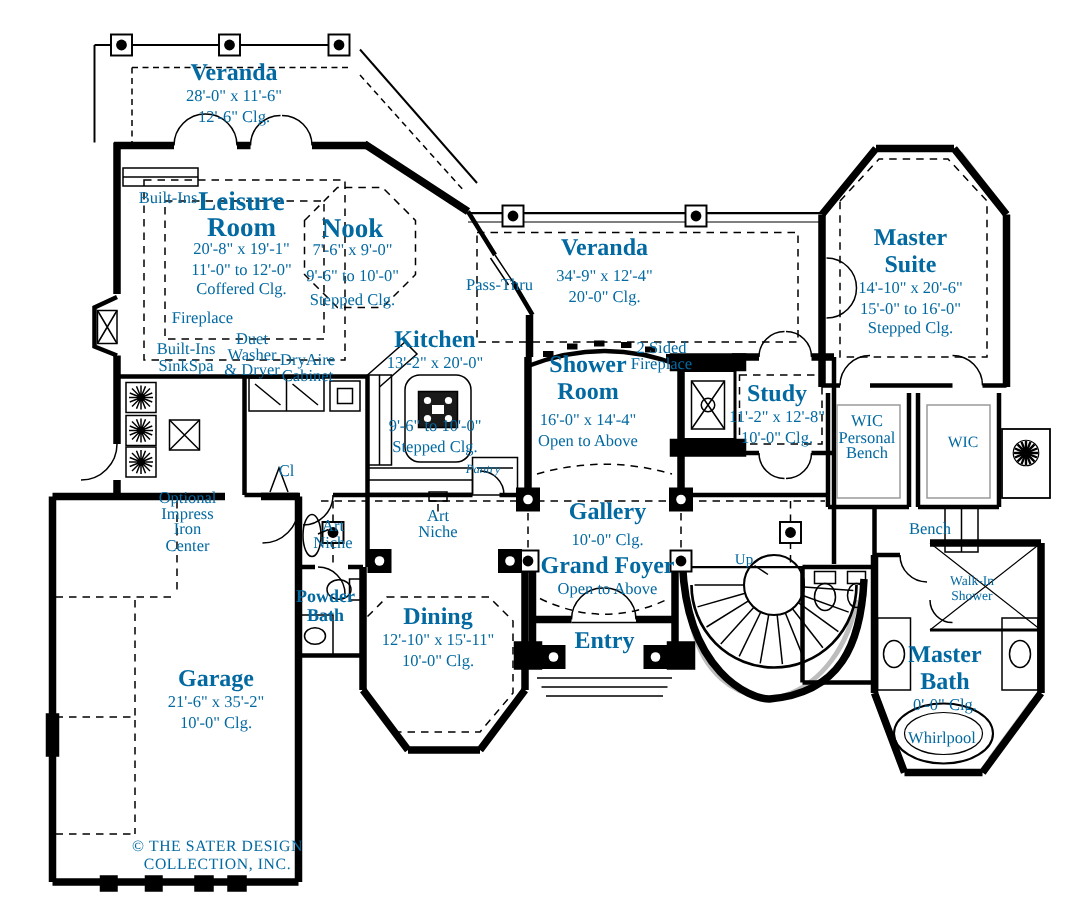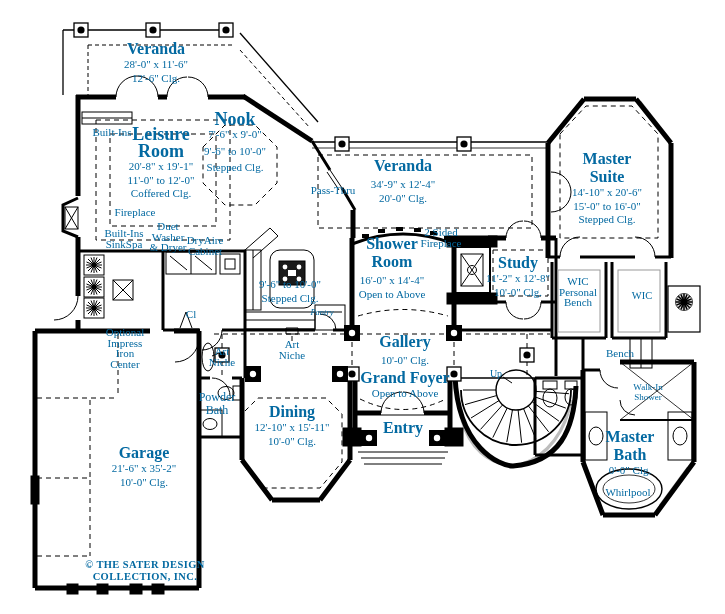--- a/index.html
+++ b/index.html
@@ -7,22 +7,22 @@
          font-family:"Liberation Serif", serif;color:#0369a1;}
   svg{position:absolute;left:0;top:0;}
   .lbl{position:absolute;transform:translateX(-50%);text-align:center;white-space:nowrap;z-index:5;}
   .t  {font-weight:bold;font-size:18px;line-height:17px;}
   .t2 {font-weight:bold;font-size:16px;line-height:18px;}
   .d  {font-size:11px;line-height:13.5px;}
   .dm {font-size:11px;line-height:13.5px;margin-top:3px;}
   .s  {font-size:11px;line-height:10.5px;}
   .s8 {font-size:8.5px;line-height:9.5px;font-style:italic;}
   .w  {font-size:10.5px;line-height:11px;}
-  .pb {font-weight:normal;font-size:12px;line-height:13px;}
-  .copy{font-weight:bold;font-size:10.5px;line-height:12px;letter-spacing:.4px;}
+  .pb {font-weight:bold;font-size:12px;line-height:13px;}
+  .copy{font-weight:normal;font-size:10.5px;line-height:12px;letter-spacing:.4px;}
 </style>
 </head>
 <body>
 
 <div class="stage">
 
 <svg width="725" height="614" viewBox="0 0 725 614">
   <defs>
     <g id="colA">
           <rect x="-7" y="-7" width="14" height="14" fill="#fff" stroke="#000" stroke-width="1.3"></rect>
@@ -301,21 +301,21 @@
   </div>
 
   <div class="lbl" style="left:161px;top:126px">
     <div class="t">Leisure</div>
     <div class="t">Room</div>
     <div class="d">20'-8" x 19'-1"</div>
     <div class="d">11'-0" to 12'-0"</div>
     <div class="d">Coffered Clg.</div>
   </div>
 
-  <div class="lbl" style="left:235px;top:111px">
+  <div class="lbl" style="left:235px;top:144px">
     <div class="t">Nook</div>
     <div class="d">7'-6" x 9'-0"</div>
     <div class="dm">9'-6" to 10'-0"</div>
     <div class="dm">Stepped Clg.</div>
   </div>
 
   <div class="lbl s" style="left:135px;top:207px">
     <div>Fireplace</div>
   </div>
 
@@ -350,20 +350,24 @@
   <div class="lbl s" style="left:222px;top:346px">
     <div>Art</div>
     <div>Niche</div>
   </div>
 
   <div class="lbl s" style="left:292px;top:339px">
     <div>Art</div>
     <div>Niche</div>
   </div>
 
+  <div class="lbl" style="left:290px;top:218px">
+    <div class="t2">Kitchen</div>
+    <div class="d">13'-2" x 20'-0"</div>
+  </div>
   <div class="lbl" style="left:290px;top:278px">
     <div class="d">9'-6" to 10'-0"</div>
     <div class="d">Stepped Clg.</div>
   </div>
 
   <div class="lbl s8" style="left:322px;top:308px">
     <div>Pantry</div>
   </div>
 
   <div class="lbl s" style="left:333px;top:185px">

